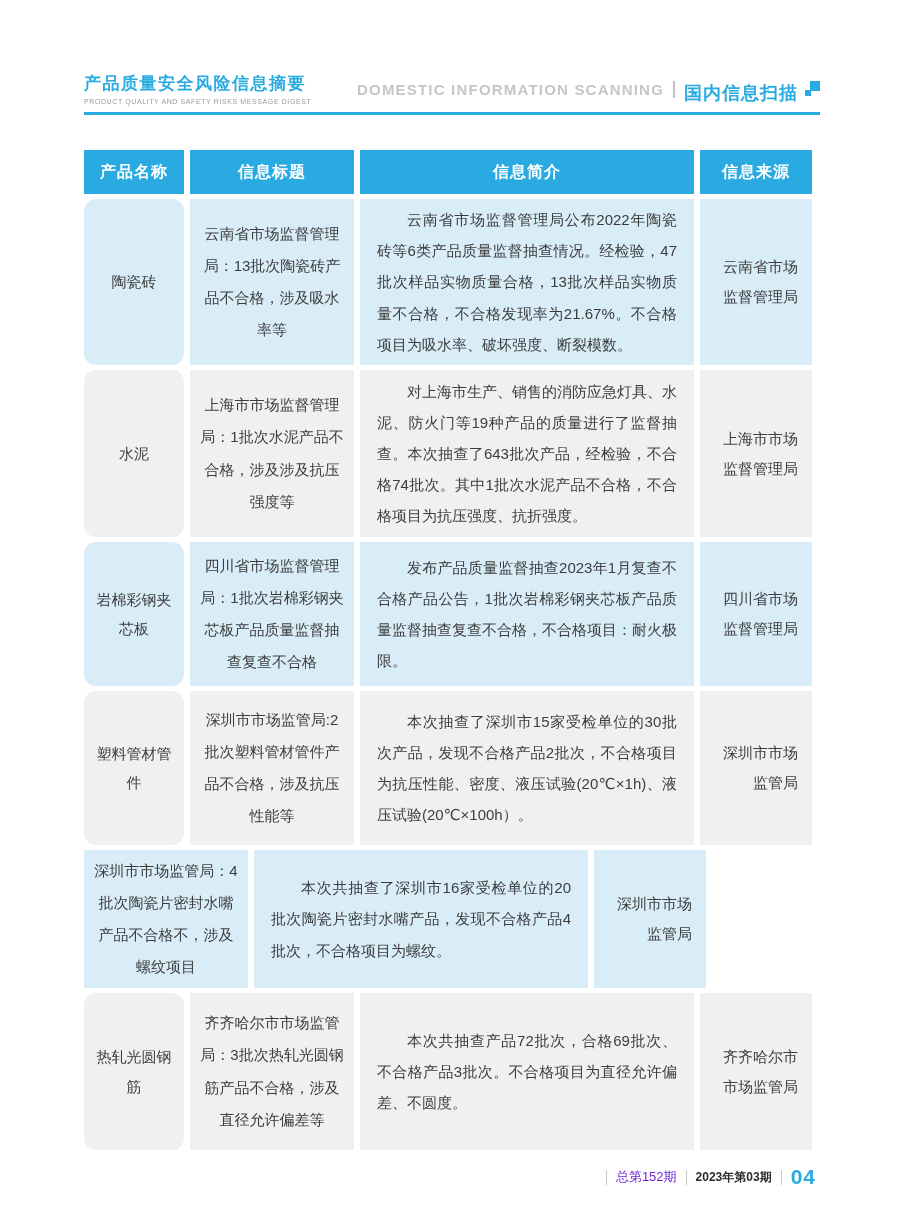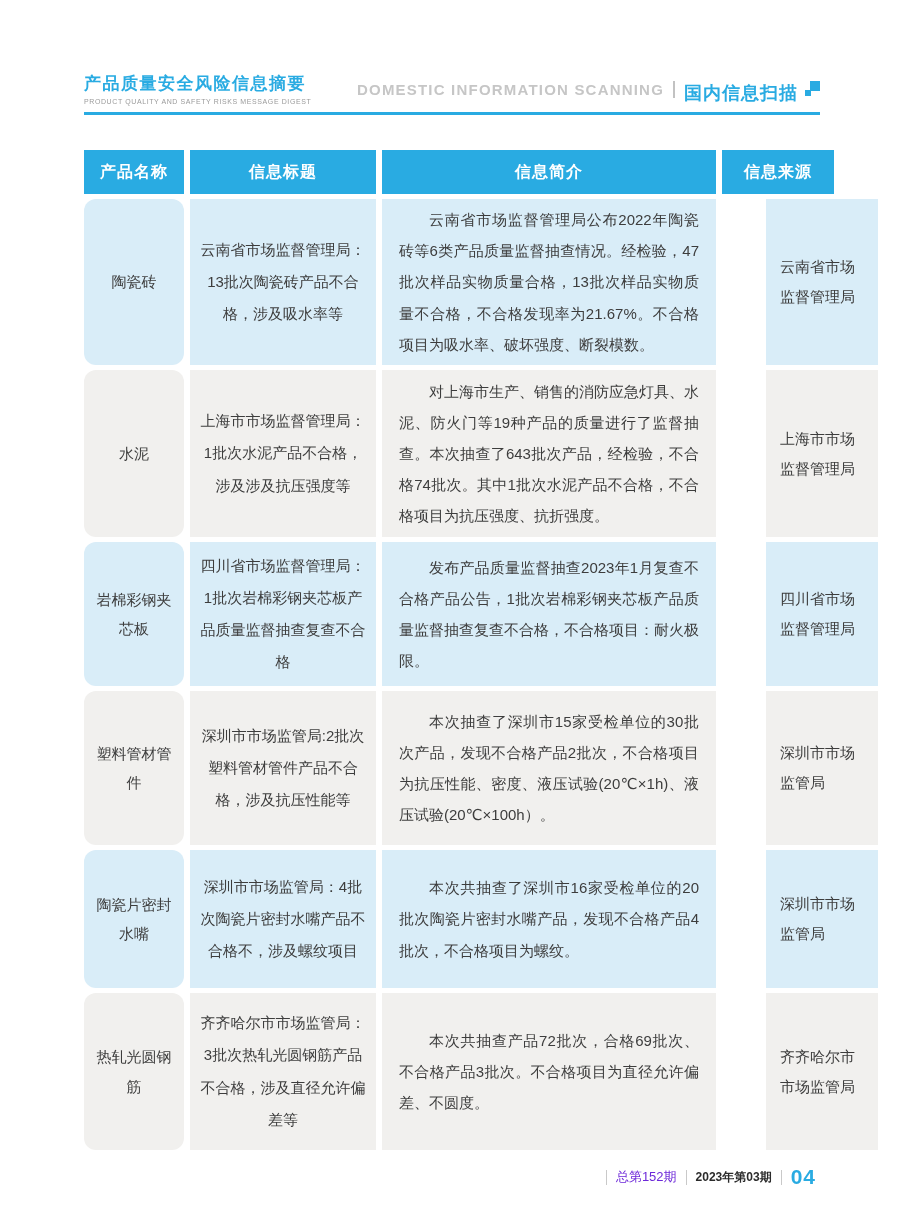--- a/index.html
+++ b/index.html
@@ -38,21 +38,21 @@
   }
   .squares-icon .sq-small {
     position: absolute; left: 0; bottom: 0; width: 6px; height: 6px; background: #29abe2;
   }
 
   
   .info-table { position: absolute; left: 84px; top: 150px; width: 734px; }
   .trow { display: flex; gap: 6px; margin-bottom: 5px; }
   .cell { display: flex; align-items: center; justify-content: center; }
   .c1 { width: 100px; flex: none; }
-  .c2 { width: 186px; flex: none; }
+  .c2 { width: 164px; flex: none; }
   .c3 { width: 334px; flex: none; }
   .c4 { width: 112px; flex: none; }
 
   .thead .cell {
     background: #29abe2; color: #fff; font-weight: bold; font-size: 16px;
     height: 44px; letter-spacing: 1px;
   }
   .trow.blue .cell { background: #d9edf8; }
   .trow.gray .cell { background: #f1f0ee; }
 
@@ -63,21 +63,21 @@
   .r5 .cell { height: 138px; }
   .r6 .cell { height: 157px; }
 
   .body-cell { color: #3d3d3d; font-size: 15px; }
   .product-cell { text-align: center; line-height: 1.95; padding: 0 12px; border-radius: 12px; }
   .title-cell   { text-align: center; line-height: 2.15; padding: 0 10px; }
   .summary-cell p {
     text-indent: 2em; text-align: justify; line-height: 2.07;
     padding: 0 17px; width: 100%;
   }
-  .source-cell  { text-align: left; line-height: 2.0; padding: 16px 14px; margin-left: 44px; }
+  .source-cell  { text-align: right; line-height: 2.0; padding: 16px 14px; }
 
   
   .page-footer {
     position: absolute; right: 84px; bottom: 40px;
     display: flex; align-items: center;
   }
   .foot-sep { width: 1px; height: 15px; background: #c9c9c9; margin: 0 9px; }
   .issue-total { color: #6d28d9; font-size: 13px; }
   .issue-current { color: #2b2b2b; font-size: 12px; font-weight: bold; }
   .page-number { color: #29abe2; font-size: 21px; font-weight: bold; letter-spacing: 1px; }
@@ -142,21 +142,20 @@
     <div class="trow gray r4">
       <div class="cell c1 body-cell product-cell">塑料管材管件</div>
       <div class="cell c2 body-cell title-cell">深圳市市场监管局:2批次塑料管材管件产品不合格，涉及抗压性能等</div>
       <div class="cell c3 body-cell summary-cell">
           <p>本次抽查了深圳市15家受检单位的30批次产品，发现不合格产品2批次，不合格项目为抗压性能、密度、液压试验(20℃×1h)、液压试验(20℃×100h）。</p>
         </div>
       <div class="cell c4 body-cell source-cell">深圳市市场监管局</div>
     </div>
 
     <div class="trow blue r5">
-      <div class="cell c1 body-cell product-cell">陶瓷片密封水嘴</div>
       <div class="cell c2 body-cell title-cell">深圳市市场监管局：4批次陶瓷片密封水嘴产品不合格不，涉及螺纹项目</div>
       <div class="cell c3 body-cell summary-cell">
           <p>本次共抽查了深圳市16家受检单位的20批次陶瓷片密封水嘴产品，发现不合格产品4批次，不合格项目为螺纹。</p>
         </div>
       <div class="cell c4 body-cell source-cell">深圳市市场监管局</div>
     </div>
 
     <div class="trow gray r6">
       <div class="cell c1 body-cell product-cell">热轧光圆钢筋</div>
       <div class="cell c2 body-cell title-cell">齐齐哈尔市市场监管局：3批次热轧光圆钢筋产品不合格，涉及直径允许偏差等</div>

